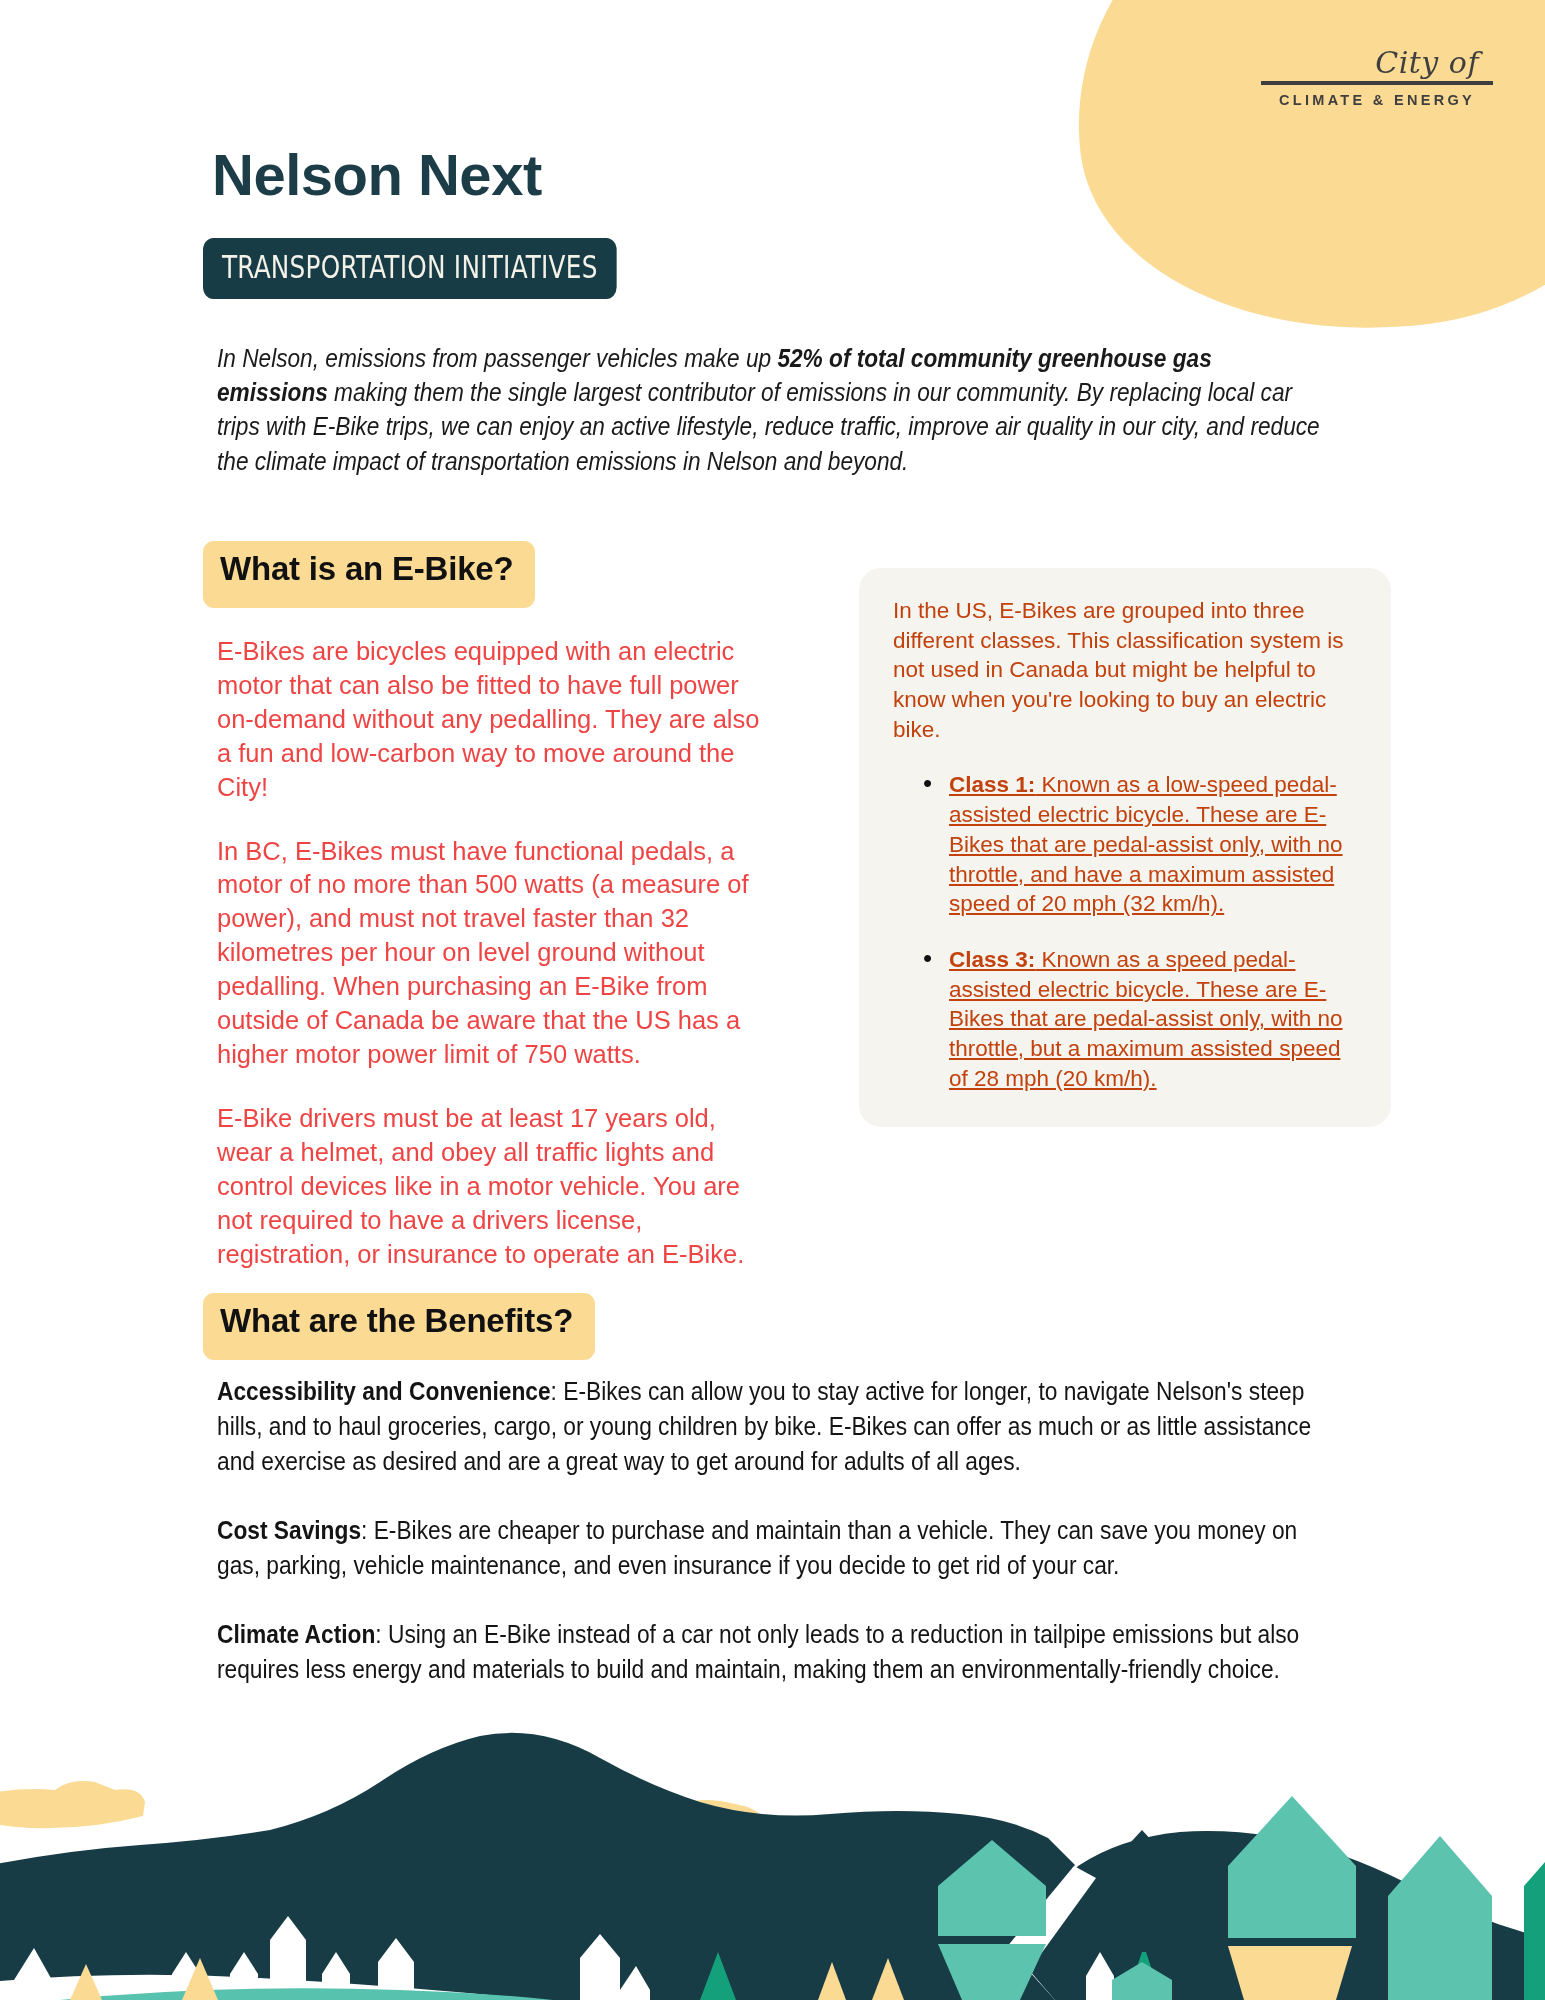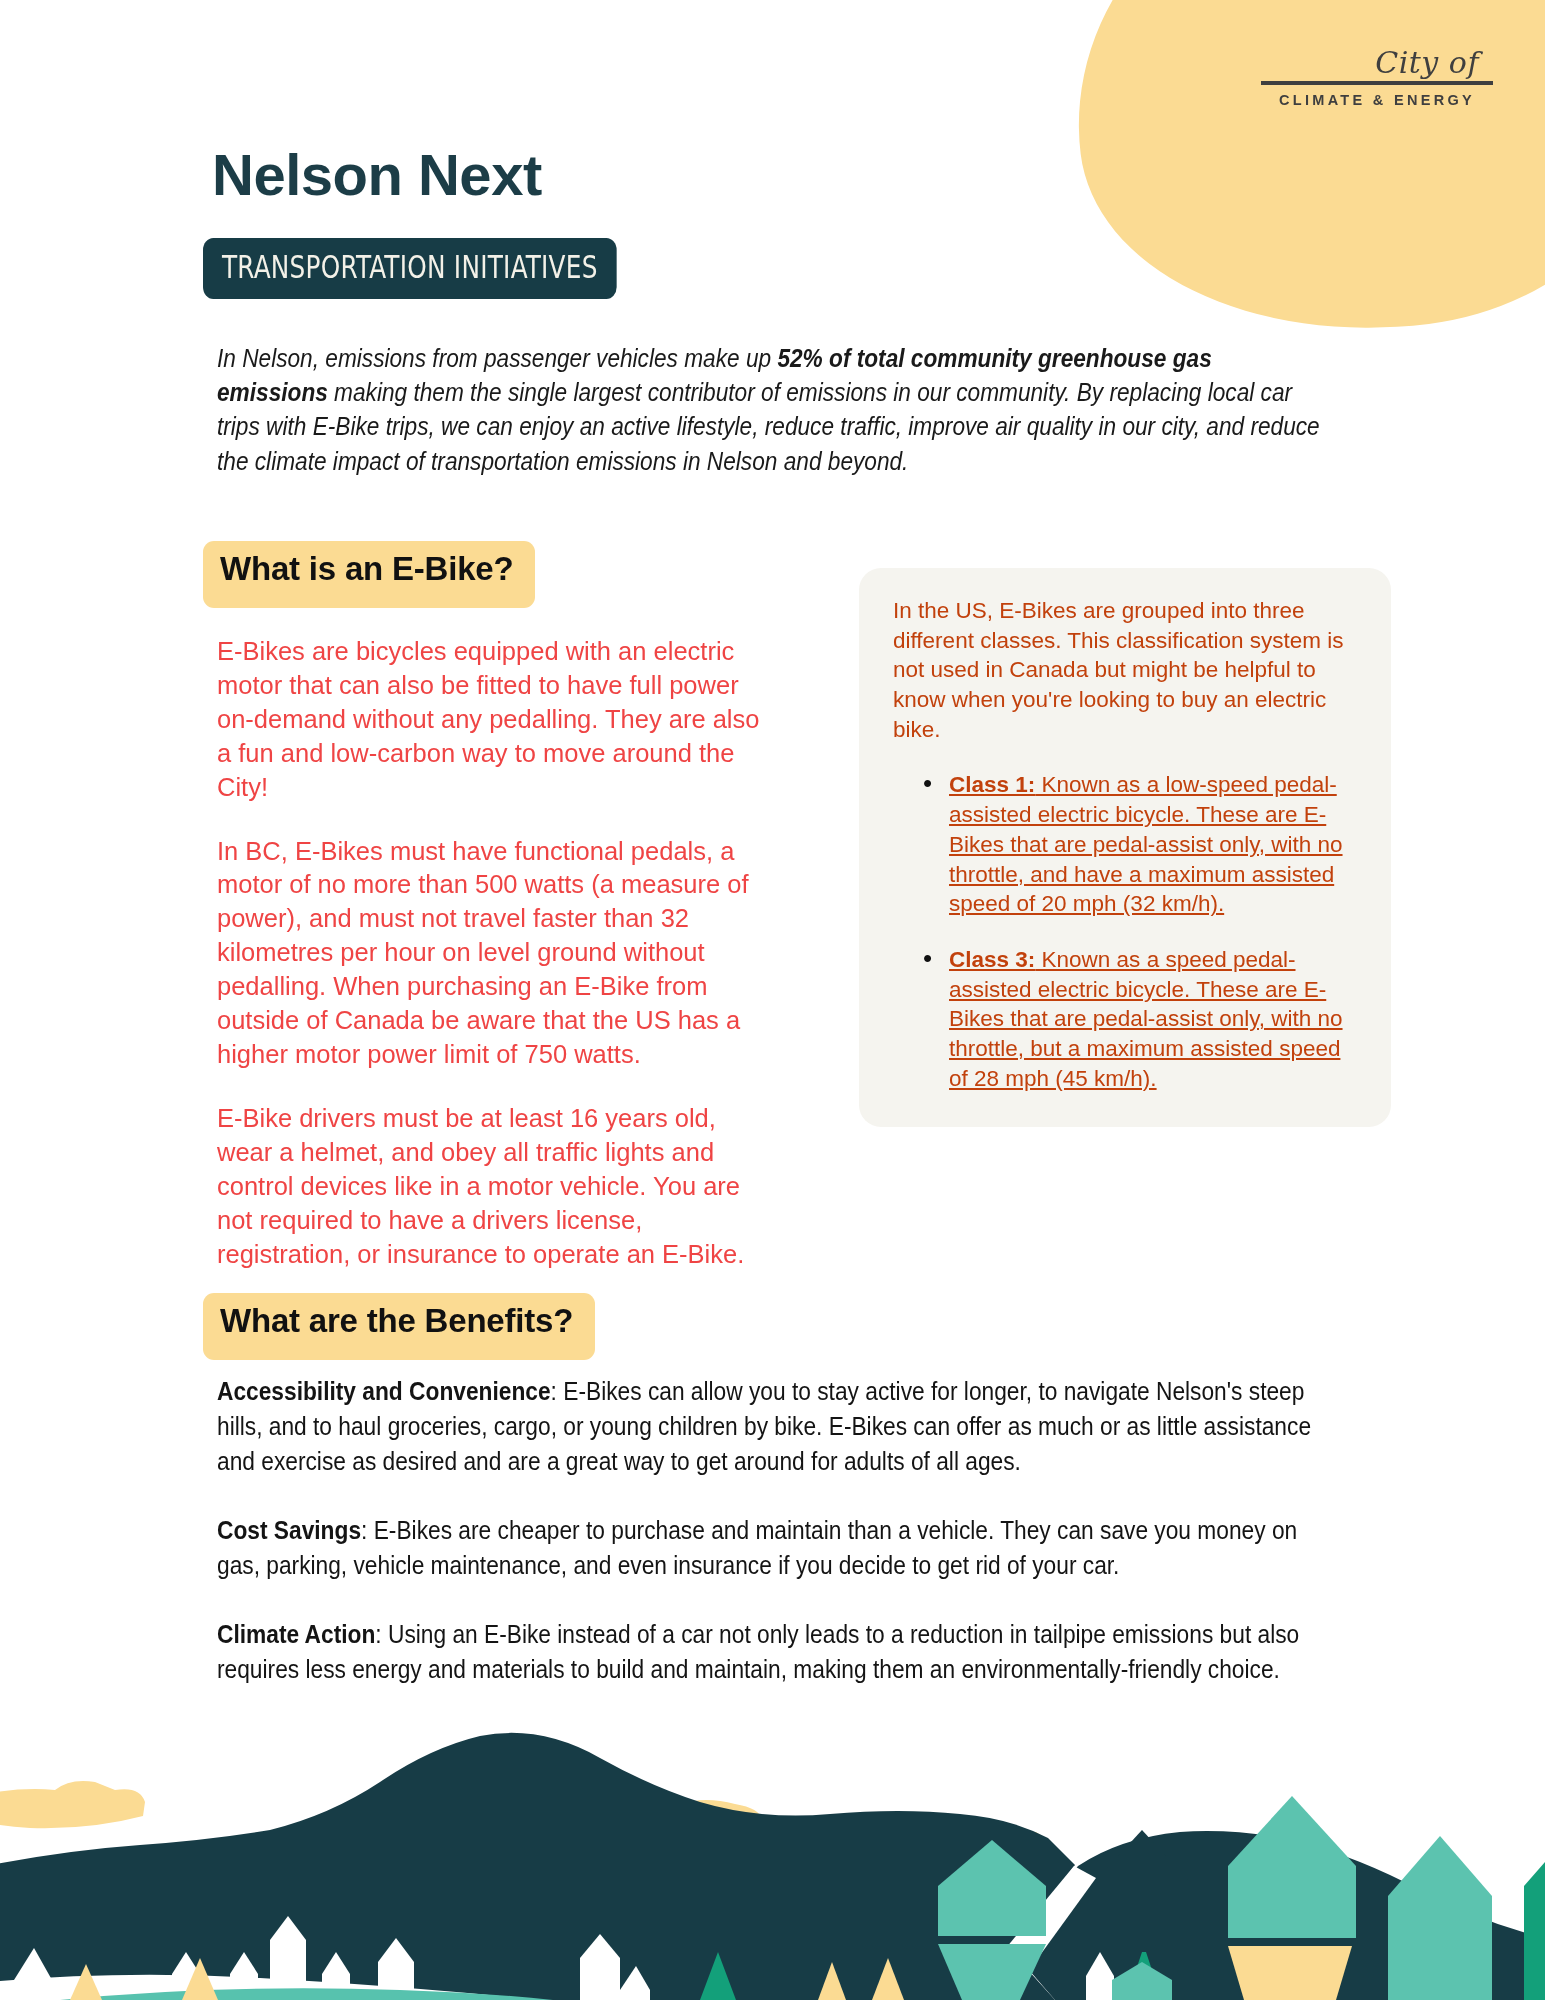--- a/index.html
+++ b/index.html
@@ -221,28 +221,28 @@
 
   <div class="intro">
     <span>In Nelson, emissions from passenger vehicles make up </span><b>52% of total community greenhouse gas emissions</b><span> making them the single largest contributor of emissions in our community. By replacing local car trips with E-Bike trips, we can enjoy an active lifestyle, reduce traffic, improve air quality in our city, and reduce the climate impact of transportation emissions in Nelson and beyond.</span>
   </div>
 
   <div class="pill pill-ebike">What is an E-Bike?</div>
 
   <div class="col-left">
     <p>E-Bikes are bicycles equipped with an electric motor that can also be fitted to have full power on-demand without any pedalling. They are also a fun and low-carbon way to move around the City!</p>
     <p>In BC, E-Bikes must have functional pedals, a motor of no more than 500 watts (a measure of power), and must not travel faster than 32 kilometres per hour on level ground without pedalling. When purchasing an E-Bike from outside of Canada be aware that the US has a higher motor power limit of 750 watts.</p>
-    <p>E-Bike drivers must be at least 16 years old, wear a helmet, and obey all traffic lights and control devices like in a motor vehicle. You are not required to have a drivers license, registration, or insurance to operate an E-Bike.</p>
+    <p>E-Bike drivers must be at least 17 years old, wear a helmet, and obey all traffic lights and control devices like in a motor vehicle. You are not required to have a drivers license, registration, or insurance to operate an E-Bike.</p>
   </div>
 
   <div class="card">
     <p class="card-intro">In the US, E-Bikes are grouped into three different classes. This classification system is not used in Canada but might be helpful to know when you're looking to buy an electric bike.</p>
     <ul>
       <li><b>Class 1:</b><span> Known as a low-speed pedal-assisted electric bicycle. These are E-Bikes that are pedal-assist only, with no throttle, and have a maximum assisted speed of 20 mph (32 km/h).</span></li>
-      <li><b>Class 3:</b><span> Known as a speed pedal-assisted electric bicycle. These are E-Bikes that are pedal-assist only, with no throttle, but a maximum assisted speed of 28 mph (45 km/h).</span></li>
+      <li><b>Class 3:</b><span> Known as a speed pedal-assisted electric bicycle. These are E-Bikes that are pedal-assist only, with no throttle, but a maximum assisted speed of 28 mph (20 km/h).</span></li>
     </ul>
   </div>
 
   <div class="pill pill-benefits">What are the Benefits?</div>
 
   <div class="benefits">
     <p><b>Accessibility and Convenience</b><span>: E-Bikes can allow you to stay active for longer, to navigate Nelson's steep hills, and to haul groceries, cargo, or young children by bike. E-Bikes can offer as much or as little assistance and exercise as desired and are a great way to get around for adults of all ages.</span></p>
     <p><b>Cost Savings</b><span>: E-Bikes are cheaper to purchase and maintain than a vehicle. They can save you money on gas, parking, vehicle maintenance, and even insurance if you decide to get rid of your car.</span></p>
     <p><b>Climate Action</b><span>: Using an E-Bike instead of a car not only leads to a reduction in tailpipe emissions but also requires less energy and materials to build and maintain, making them an environmentally-friendly choice.</span></p>
   </div>

